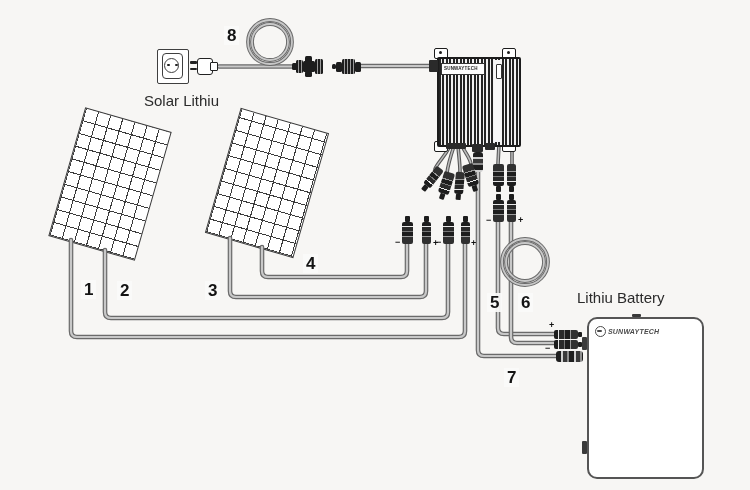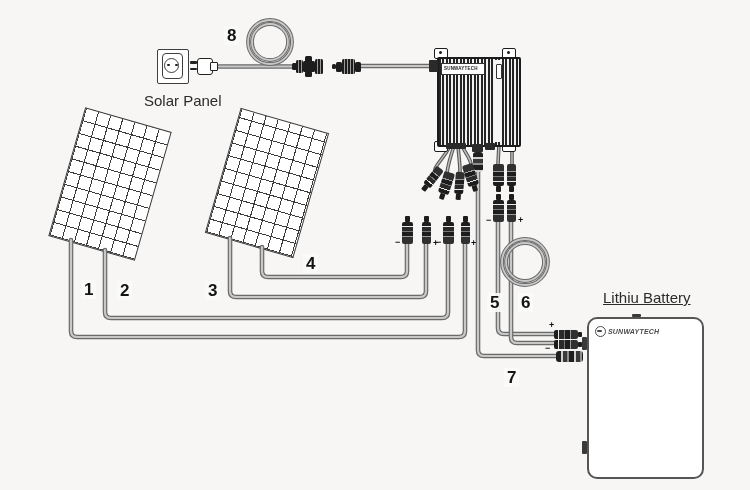--- a/index.html
+++ b/index.html
@@ -246,22 +246,22 @@
   <div class="clip" style="left:698px;top:441px;"></div>
   <div class="rail" style="left:632px;top:314px;"></div>
   <div class="rail" style="left:632px;top:473px;"></div>
   <div id="battery" class="abs">
     <div class="logo">
       <div class="swirl"></div>
       <span class="brand">SUNWAYTECH</span>
     </div>
   </div>
 
-  <div class="lbl-title" style="left:144px;top:92px;">Solar Panel</div>
-  <div class="lbl-title" style="left:603px;top:289px;text-decoration:underline;">Lithiu Battery</div>
+  <div class="lbl-title" style="left:144px;top:92px;">Solar Lithiu</div>
+  <div class="lbl-title" style="left:577px;top:289px;">Lithiu Battery</div>
 
   <div class="lbl-num" style="left:81px;top:280px;">1</div>
   <div class="lbl-num" style="left:117px;top:281px;">2</div>
   <div class="lbl-num" style="left:205px;top:281px;">3</div>
   <div class="lbl-num" style="left:303px;top:254px;">4</div>
   <div class="lbl-num" style="left:487px;top:293px;">5</div>
   <div class="lbl-num" style="left:518px;top:293px;">6</div>
   <div class="lbl-num" style="left:504px;top:368px;">7</div>
   <div class="lbl-num" style="left:224px;top:26px;">8</div>
 

